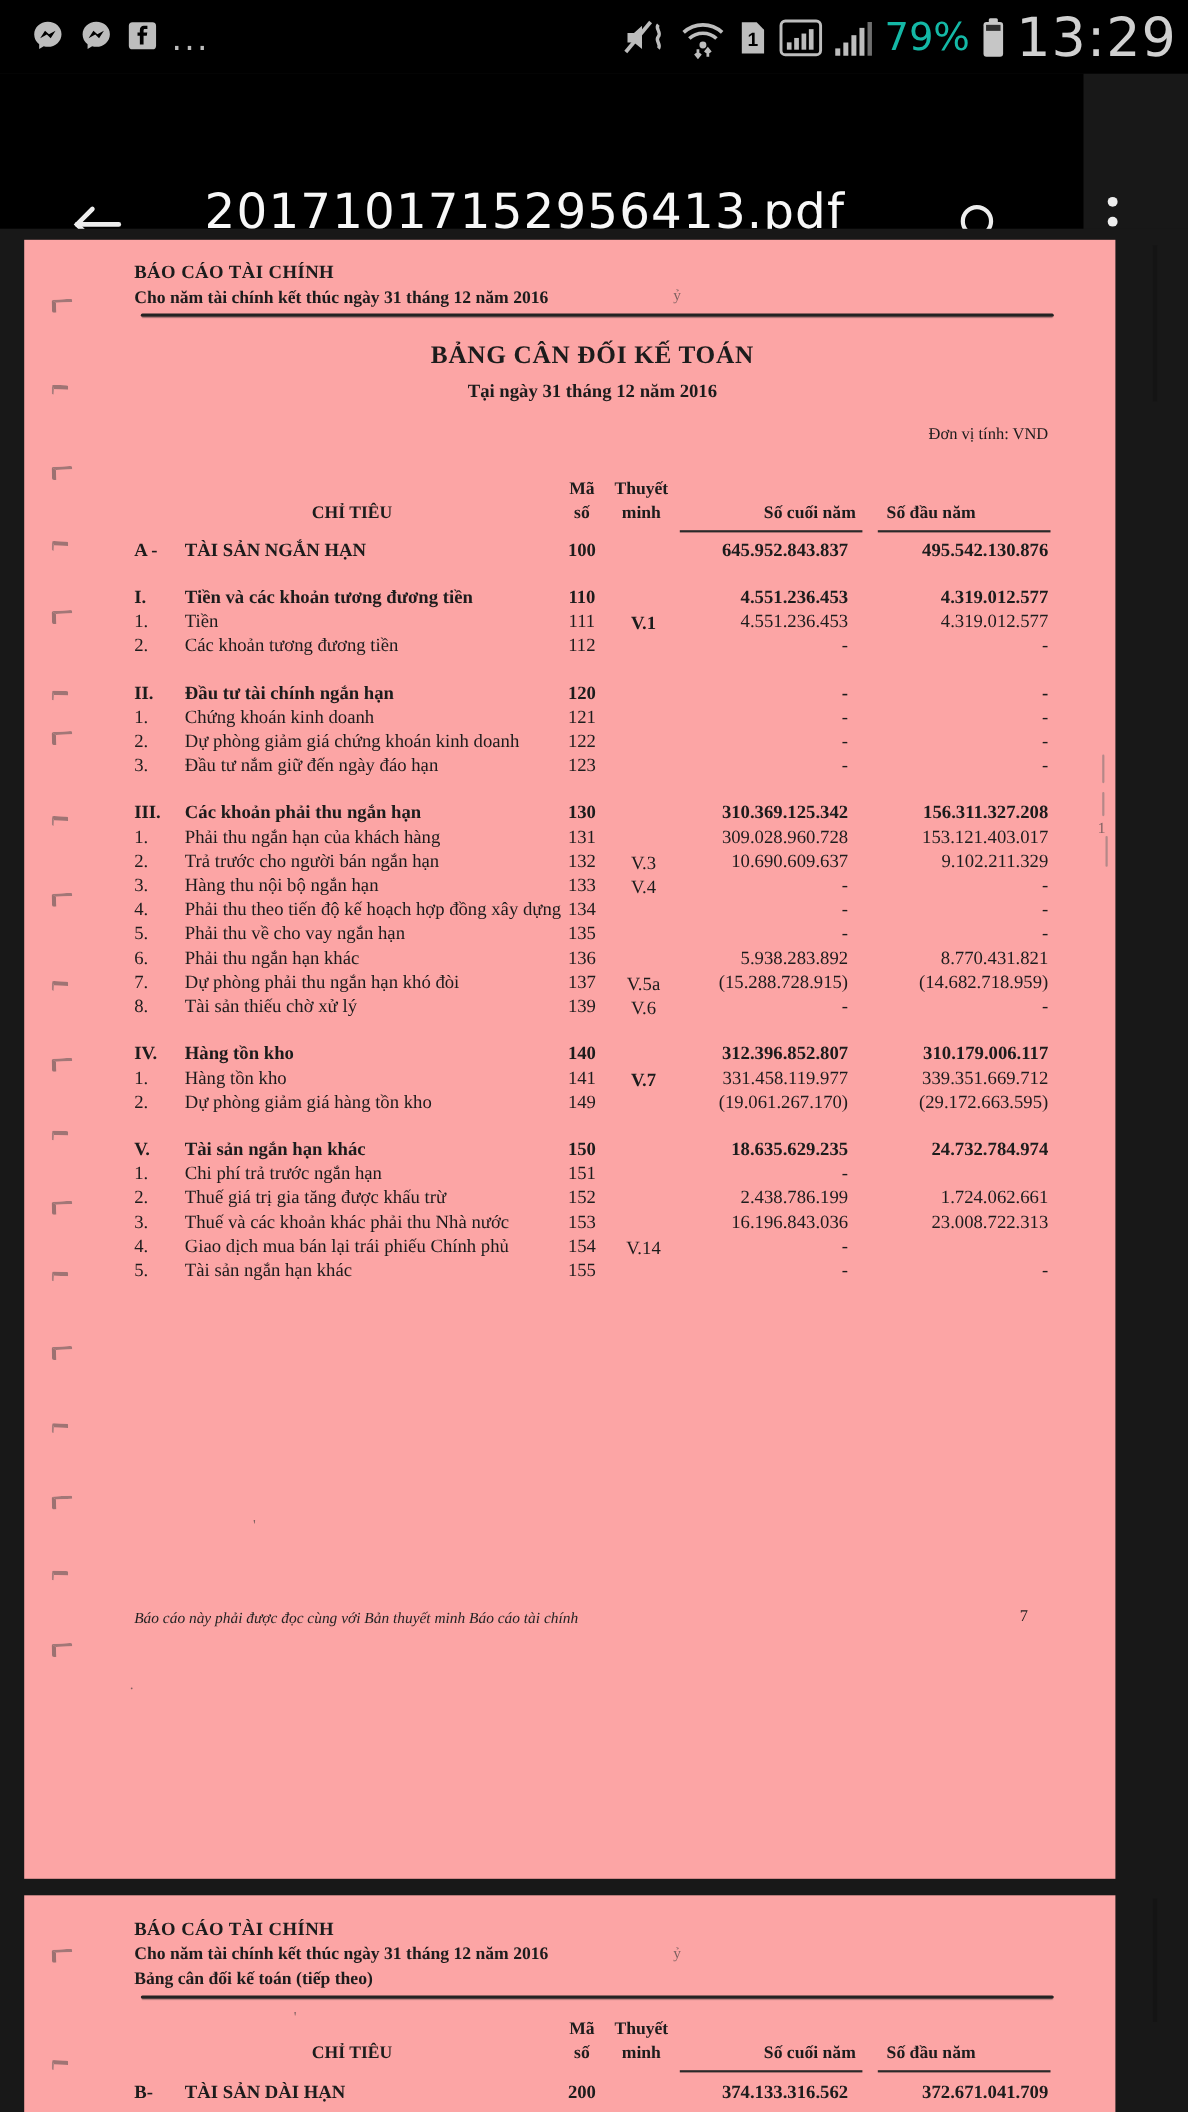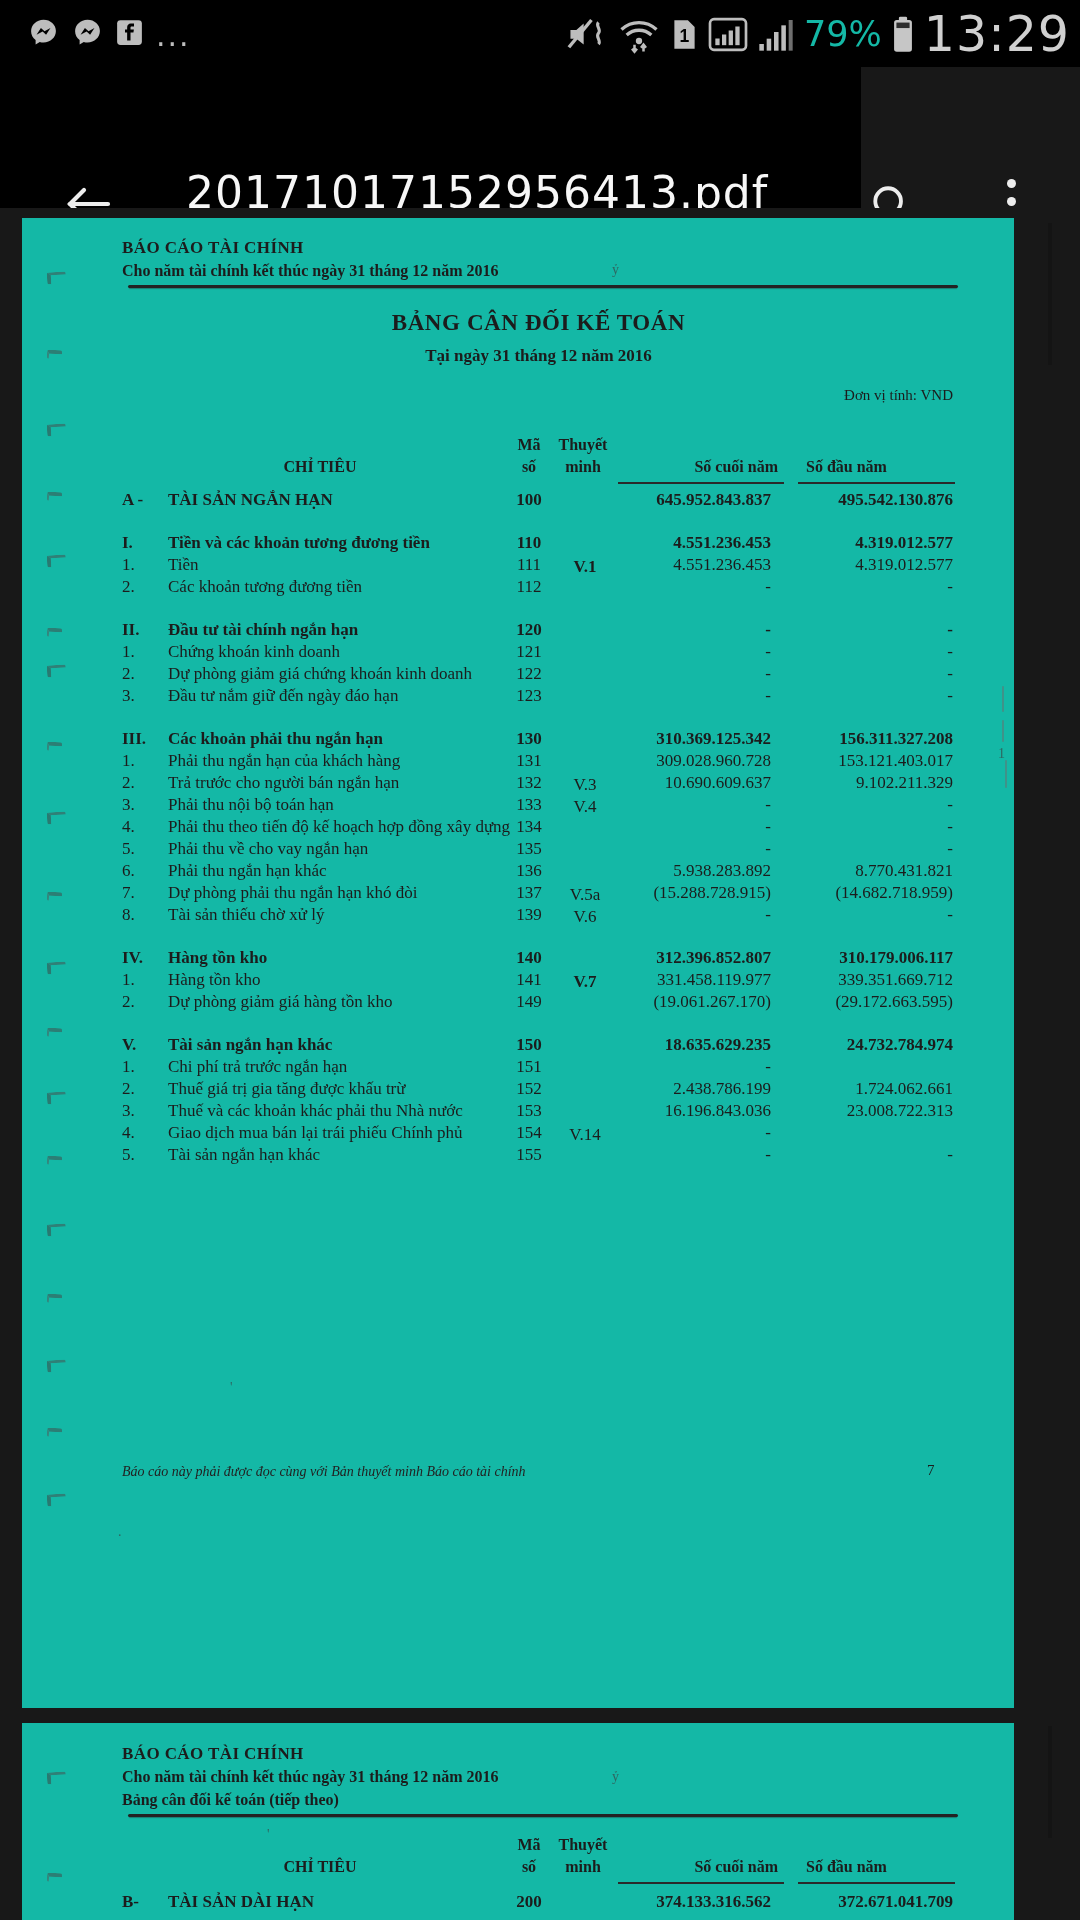--- a/index.html
+++ b/index.html
@@ -6,30 +6,30 @@
   .screen{position:relative;width:1080px;height:1920px;background:#181818;overflow:hidden;
           font-family:"Liberation Serif",serif;}
   
   .status-bar{position:absolute;top:0;left:0;width:1080px;height:67px;background:#000;}
   .sb-left{position:absolute;left:28px;top:13px;display:flex;align-items:center;gap:13px;}
   .sb-right{position:absolute;right:10px;top:6px;display:flex;align-items:center;gap:10px;height:56px;}
   .sb-dots{color:#bdbdbd;font-size:30px;font-family:"DejaVu Sans",sans-serif;letter-spacing:2px;line-height:30px;margin-top:8px;}
   .sb-pct{color:#14b8a6;font-size:35px;font-family:"DejaVu Sans",sans-serif;}
   .sb-time{color:#d0d0d0;font-size:49px;font-family:"DejaVu Sans",sans-serif;letter-spacing:1px;}
   
-  .toolbar{position:absolute;top:67px;left:0;width:861px;height:141px;background:#000;text-align:right;}
+  .toolbar{position:absolute;top:67px;left:0;width:985px;height:141px;background:#000;text-align:right;}
   .back-btn{position:absolute;left:64px;top:116px;cursor:pointer;}
   .tb-title{position:absolute;left:186px;top:100px;font-size:44px;color:#f7f7f7;
             font-family:"DejaVu Sans",sans-serif;letter-spacing:1px;white-space:nowrap;}
   .search-btn{position:absolute;left:868px;top:114px;cursor:pointer;}
   .menu-btn{position:absolute;left:1004px;top:112px;width:14px;cursor:pointer;}
   .menu-btn i{display:block;width:9px;height:9px;border-radius:50%;background:#ededed;margin:0 auto 9px;}
   
   .viewer{position:absolute;top:208px;left:0;width:1080px;height:1712px;background:#181818;}
-  .page{position:absolute;left:22px;width:992px;background:#14b8a6;color:#1c1c1c;font-family:Liberation Serif, serif;}
+  .page{position:absolute;left:22px;width:992px;background:#fca5a5;color:#1c1c1c;font-family:Liberation Serif, serif;}
   .page1{top:10px;height:1490px;}
   .page2{top:1515px;height:197px;}
   .doc-h1{position:absolute;left:100px;top:20px;font-size:17px;font-weight:bold;letter-spacing:.4px;white-space:nowrap;}
   .doc-h2{position:absolute;left:100px;top:44px;font-size:16px;font-weight:bold;white-space:nowrap;}
   .doc-h3{position:absolute;left:100px;top:68px;font-size:16px;font-weight:bold;white-space:nowrap;}
   .rule{position:absolute;left:106px;top:67px;width:830px;height:3px;background:#232323;border-radius:2px;
         box-shadow:0 2px 1px -1px rgba(40,40,40,.45);}
   .sheet-title{position:absolute;left:0;top:92px;width:1033px;text-align:center;font-size:23px;
                font-weight:bold;letter-spacing:.6px;}
   .sheet-date{position:absolute;left:0;top:128px;width:1033px;text-align:center;font-size:17px;font-weight:bold;}
@@ -278,21 +278,21 @@
           <div class="t-row">
             <span class="c-num">2.</span>
             <span class="c-label">Trả trước cho người bán ngắn hạn</span>
             <span class="c-code">132</span>
             <span class="c-note">V.4</span>
             <span class="c-end">10.690.609.637</span>
             <span class="c-start">9.102.211.329</span>
           </div>
           <div class="t-row">
             <span class="c-num">3.</span>
-            <span class="c-label">Phải thu nội bộ toán hạn</span>
+            <span class="c-label">Hàng thu nội bộ ngắn hạn</span>
             <span class="c-code">133</span>
             <span class="c-note"></span>
             <span class="c-end">-</span>
             <span class="c-start">-</span>
           </div>
           <div class="t-row">
             <span class="c-num">4.</span>
             <span class="c-label">Phải thu theo tiến độ kế hoạch hợp đồng xây dựng</span>
             <span class="c-code">134</span>
             <span class="c-note"></span>

